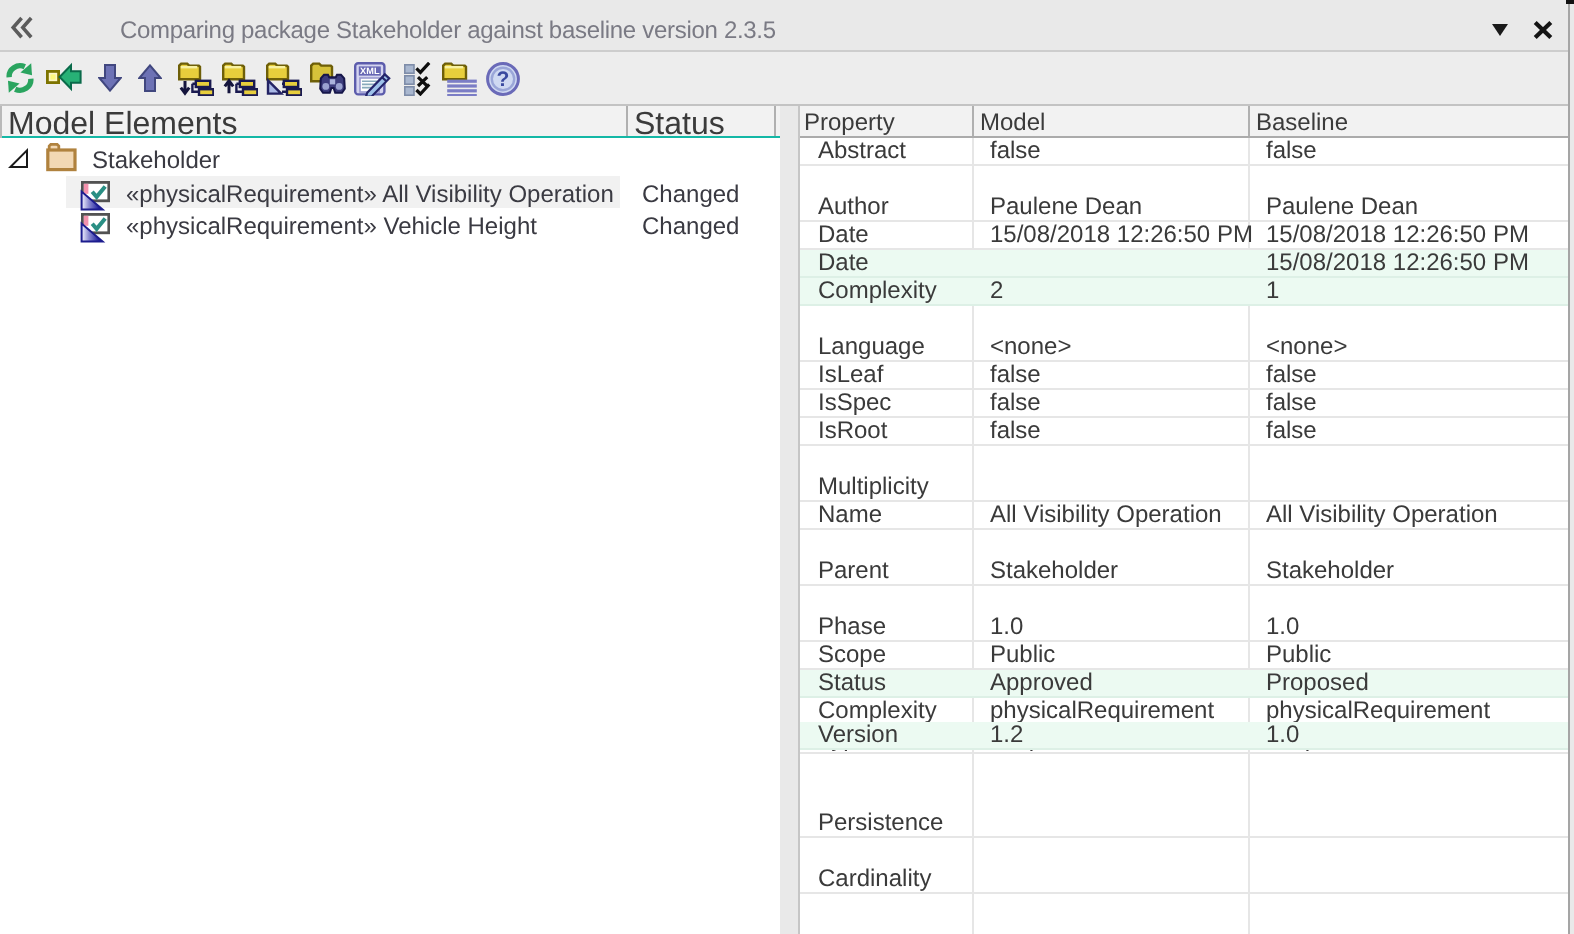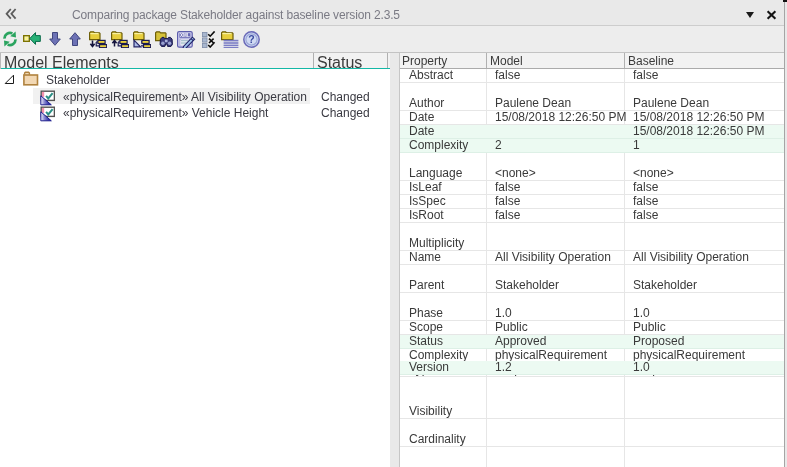--- a/index.html
+++ b/index.html
@@ -1,19 +1,19 @@
 <!DOCTYPE html>
 <html><head>
 <meta charset="utf-8">
 <style>
 html,body{margin:0;padding:0;}
 body{width:787px;height:467px;overflow:hidden;font-family:"Liberation Sans",sans-serif;background:#e9e9e9;position:relative;}
 .abs{position:absolute;}
 #titlebar{left:0;top:0;width:784px;height:25px;background:#e9e9e9;border-bottom:1px solid #cdcdcd;}
-#title{left:60px;top:8px;color:#7a7a84;font-size:12px;letter-spacing:-0.15px;margin-left:12px;}
+#title{left:60px;top:8px;color:#7a7a84;font-size:12px;letter-spacing:-0.15px;}
 #mintri{left:746px;top:12px;width:0;height:0;border-left:4.5px solid transparent;border-right:4.5px solid transparent;border-top:6px solid #1a1a1a;}
 #toolbar{left:0;top:26px;width:784px;height:26px;background:#ededed;border-bottom:1px solid #c3c3c3;}
 #hdrL{left:0;top:53px;width:390px;height:15px;background:#f2f2f2;border-bottom:6px solid #14b8a6;font-size:16px;color:#3b3b3b;}
 #hdrR{left:400px;top:53px;width:384px;height:15px;background:#f2f2f2;border-bottom:1px solid #ababab;font-size:12px;color:#3b3b3b;}
 .hsep{top:53px;width:1px;height:15px;background:#b0b0b0;}
 #leftbody{left:0;top:69px;width:390px;height:398px;background:#fff;}
 #splitter{left:391px;top:53px;width:8px;height:414px;background:#e9e9e9;}
 #rightbody{left:400px;top:69px;width:384px;height:398px;background:#fff;}
 #rightedge{left:784px;top:0;width:1px;height:467px;background:#a5a5a5;}
 #rgutter{left:785px;top:0;width:2px;height:467px;background:#e9e9e9;}
@@ -258,21 +258,21 @@
       <span class="c1">Type</span>
       <span class="c2">Requirement</span>
       <span class="c3">Requirement</span>
     </div>
 <div class="row g" style="top:292px">
       <span class="c1">Version</span>
       <span class="c2">1.2</span>
       <span class="c3">1.0</span>
     </div>
 <div class="row" style="top:336px">
-      <span class="c1">Visibility</span>
+      <span class="c1">Persistence</span>
     </div>
 <div class="row" style="top:364px">
       <span class="c1">Cardinality</span>
     </div>
 </div>
 <div class="abs" id="rightedge"></div>
 <div class="abs" id="rgutter"></div>
 <div class="abs" id="blackcorner"></div>
 
 </body></html>

